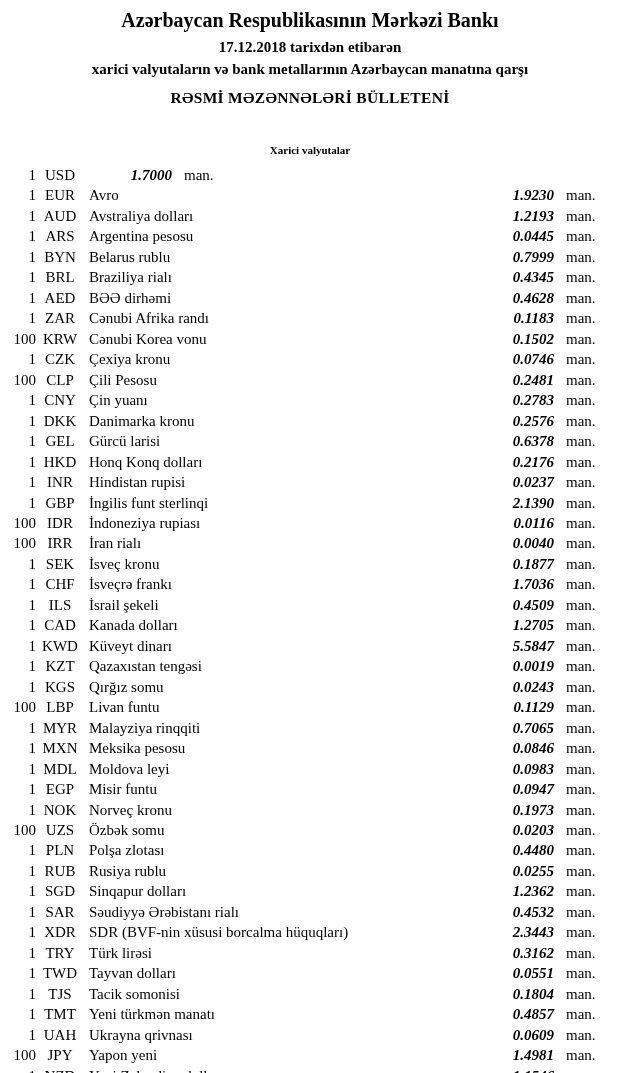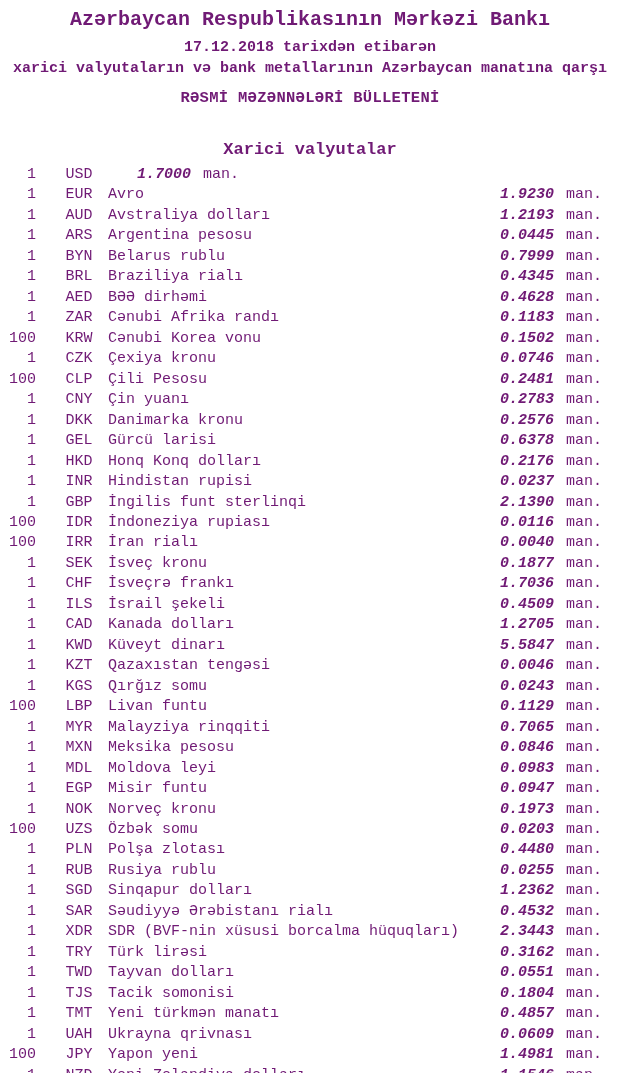--- a/index.html
+++ b/index.html
@@ -5,22 +5,22 @@
   html, body {
     margin: 0;
     padding: 0;
     background: #ffffff;
   }
   .page {
     position: relative;
     width: 620px;
     height: 1073px;
     background: #ffffff;
-    color: #701a75;
-    font-family: Liberation Mono, monospace;
+    color: #000000;
+    font-family: Liberation Serif, serif;
     overflow: hidden;
   }
   .header {
     text-align: center;
     padding-top: 7px;
   }
   .doc-title {
     font-size: 20px;
     font-weight: bold;
     line-height: 26px;
@@ -40,21 +40,21 @@
   }
   .bulletin-title {
     font-size: 15.5px;
     font-weight: bold;
     letter-spacing: 0.3px;
     line-height: 20px;
     margin-top: 9px;
   }
   .section-title {
     text-align: center;
-    font-size: 17px;
+    font-size: 11px;
     font-weight: bold;
     margin-top: 33px;
     line-height: 18px;
   }
   .rates-table {
     margin-top: 6px;
     width: 100%;
   }
   .rate-row {
     display: flex;
@@ -63,21 +63,21 @@
     line-height: 20.47px;
     font-size: 15px;
   }
   .cell-qty {
     width: 36px;
     text-align: right;
     flex: 0 0 auto;
   }
   .cell-code {
     width: 44px;
-    margin-left: 21px;
+    margin-left: 2px;
     text-align: center;
     flex: 0 0 auto;
   }
   .cell-name {
     margin-left: 7px;
     flex: 1 1 auto;
     text-align: left;
     white-space: nowrap;
     overflow: hidden;
   }
@@ -299,21 +299,21 @@
     <span class="cell-code">KWD</span>
     <span class="cell-name">Küveyt dinarı</span>
     <span class="cell-rate">5.5847</span>
     <span class="cell-unit">man.</span>
   </div>
 
   <div class="rate-row">
     <span class="cell-qty">1</span>
     <span class="cell-code">KZT</span>
     <span class="cell-name">Qazaxıstan tengəsi</span>
-    <span class="cell-rate">0.0046</span>
+    <span class="cell-rate">0.0019</span>
     <span class="cell-unit">man.</span>
   </div>
 
   <div class="rate-row">
     <span class="cell-qty">1</span>
     <span class="cell-code">KGS</span>
     <span class="cell-name">Qırğız somu</span>
     <span class="cell-rate">0.0243</span>
     <span class="cell-unit">man.</span>
   </div>

